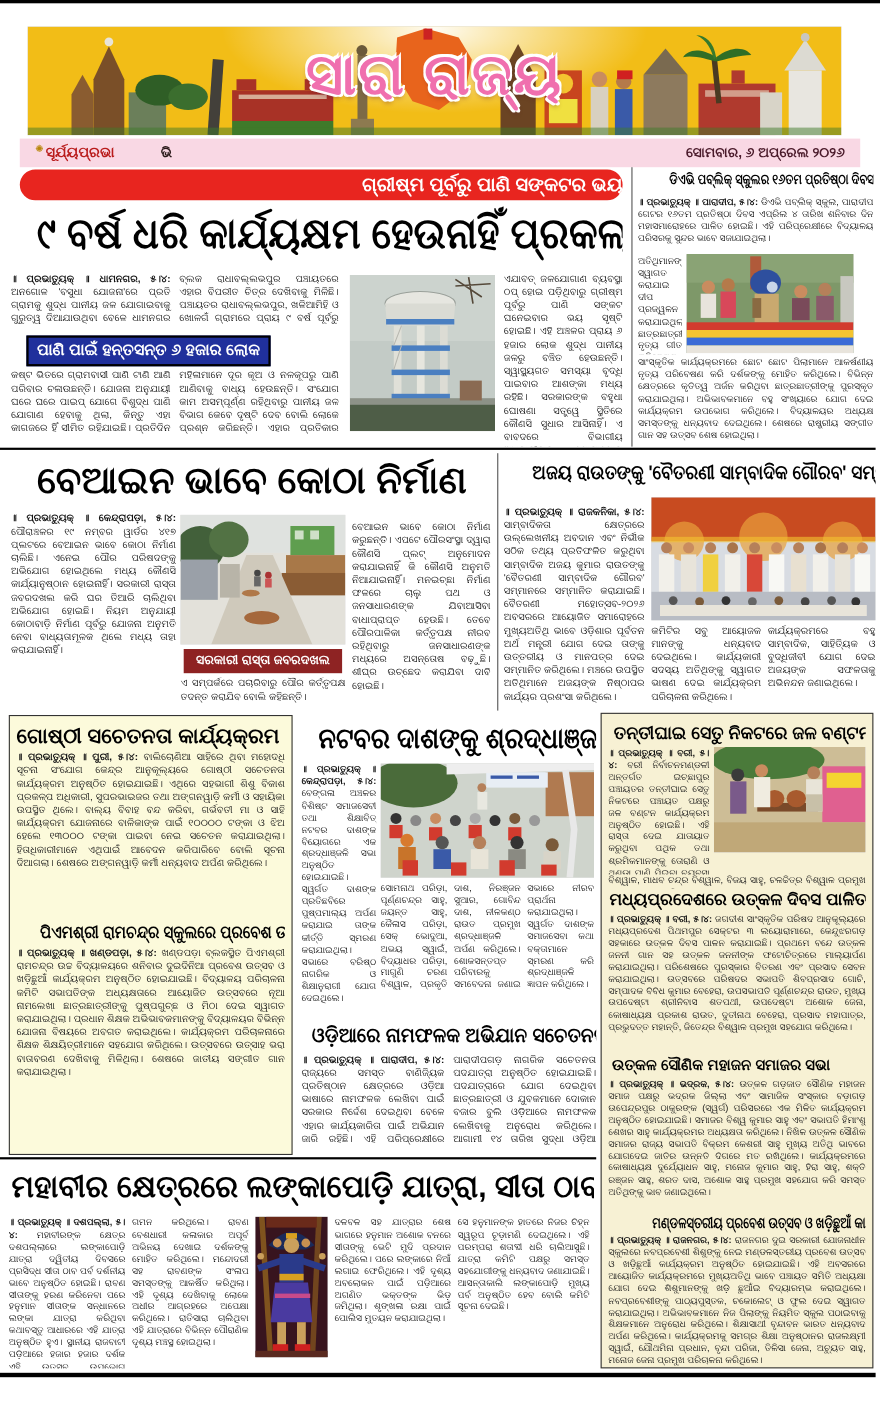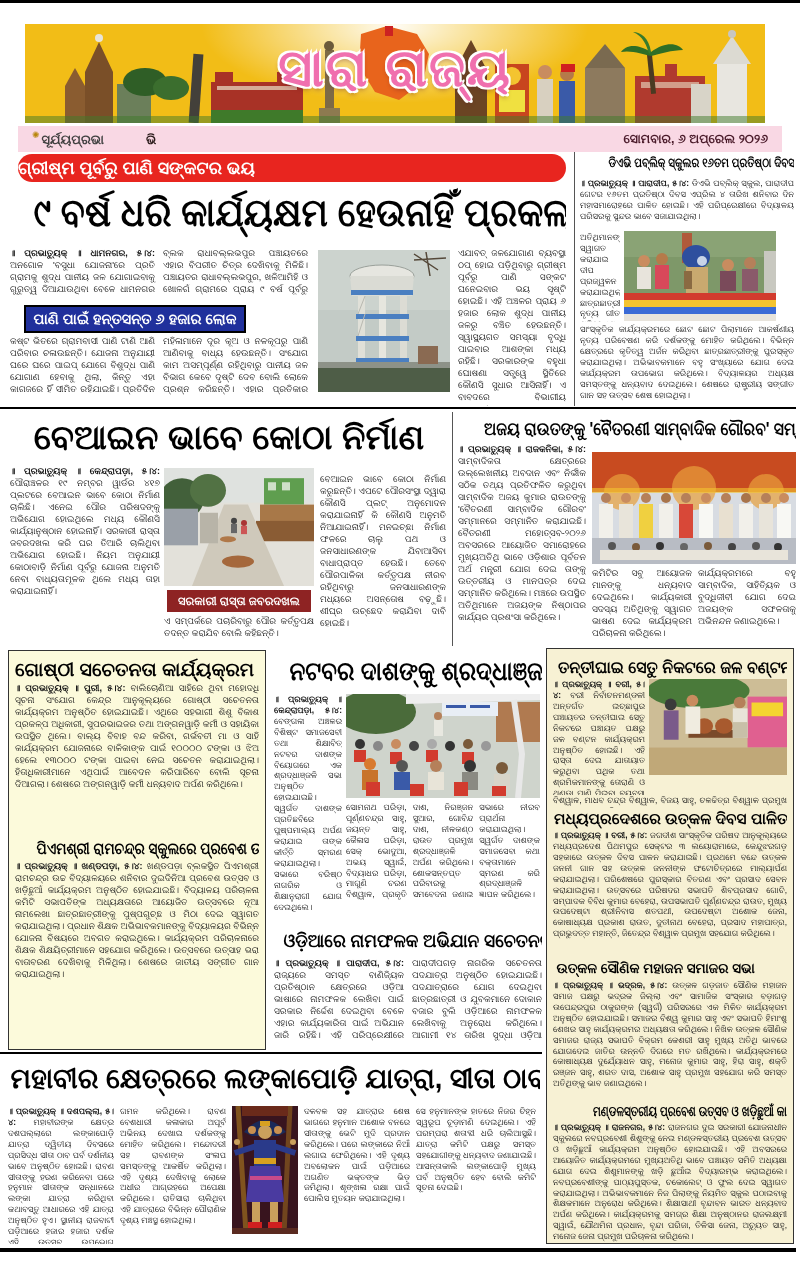--- a/index.html
+++ b/index.html
@@ -15,25 +15,25 @@
   .fit{display:inline-block;white-space:nowrap;}
   .ph{overflow:hidden;background:#ddd;}
   .ph svg{display:block;}
   .vrule{background:#555;width:1px;}
   .hrule{background:#000;}
   
   .topbar{background:#000;}
   .banner-title{font-size:52px;font-weight:bold;letter-spacing:2px;color:#f06fae;text-align:center;
      text-shadow:-2px -2px 0 #fff,2px -2px 0 #fff,-2px 2px 0 #fff,2px 2px 0 #fff,0 3px 5px rgba(90,20,40,.45);}
   .strip{background:#f9d8e4;display:flex;align-items:center;justify-content:space-between;padding:0 14px;box-sizing:border-box;}
-  .brand{font-weight:bold;font-size:13px;color:#404040;}
+  .brand{font-weight:bold;font-size:13px;color:#b91c1c;}
   .sun{font-size:9px;color:#b8860b;vertical-align:top;margin-right:2px;}
   .edition{font-weight:bold;font-size:13px;margin-left:42px;color:#2a1a1a;}
   .strip-date{font-weight:bold;font-size:12.5px;color:#4a1a2a;}
-  .kicker{background:#e8251f;color:#fff;font-weight:bold;font-size:17.5px;text-align:left;line-height:28px;border-radius:14px;}
+  .kicker{background:#e8251f;color:#fff;font-weight:bold;font-size:17.5px;text-align:right;line-height:28px;border-radius:14px;}
   .bluebox{background:#20309c;border:2px solid #000;color:#fff;font-weight:bold;font-size:14.5px;
            text-align:center;line-height:24px;}
   .capbox{background:#8e2323;color:#fff;font-weight:bold;font-size:11.5px;text-align:center;line-height:22px;}
   .ybox{background:#fcfadb;border:1px solid #333;box-sizing:border-box;padding:6px;}
   .rbox{background:#f7f1d4;border:1px solid #333;box-sizing:border-box;padding:6px;}
   .boxhead{font-weight:bold;text-align:left;overflow:hidden;white-space:nowrap;color:#000;}
 </style>
 </head>
 <body>
 
@@ -228,21 +228,21 @@
   </div>
   <div class="abs bt" style="left:320px;top:474px;width:126px;height:180px">
     <span>ବେଆଇନ ଭାବେ କୋଠା ନିର୍ମାଣ କରୁଛନ୍ତି। ଏପଟେ ପୌରସଂସ୍ଥା ଦ୍ୱାରା କୌଣସି ପ୍ଲଟ୍ ଅନୁମୋଦନ କରାଯାଇନାହିଁ କି କୌଣସି ଅନୁମତି ନିଆଯାଇନାହିଁ। ମନଇଚ୍ଛା ନିର୍ମାଣ ଫଳରେ ଚାଲୁ ପଥ ଓ ଜନସାଧାରଣଙ୍କ ଯିବାଆସିବା ବାଧାପ୍ରାପ୍ତ ହେଉଛି। ତେବେ ପୌରପାଳିକା କର୍ତ୍ତୃପକ୍ଷ ନୀରବ ରହିଥିବାରୁ ଜନସାଧାରଣଙ୍କ ମଧ୍ୟରେ ଅସନ୍ତୋଷ ବଢ଼ୁଛି। ଶୀଘ୍ର ଉଚ୍ଛେଦ କରାଯିବା ଦାବି ହୋଇଛି।</span>
   </div>
 
   <div class="abs vrule" style="left:452px;top:412px;height:234px"></div>
 
   <div class="abs hl" style="left:458px;top:414px;width:338px;height:30px;font-size:18px;line-height:30px">
     <span class="fit" style="transform: scaleX(0.866667); transform-origin: center center;">ଅଜୟ ରାଉତଙ୍କୁ 'ବୈତରଣୀ ସାମ୍ବାଦିକ ଗୌରବ' ସମ୍ମାନ</span>
   </div>
-  <div class="abs bt" style="left:458px;top:444px;width:128px;height:198px">
+  <div class="abs bt" style="left:458px;top:460px;width:128px;height:198px">
     <span class="dl">॥ ପ୍ରଭାତ୍ୟୁକ୍ ॥ ରାଜକନିକା, ୫।୪:</span>
     <span>ସାମ୍ବାଦିକତା କ୍ଷେତ୍ରରେ ଉଲ୍ଲେଖନୀୟ ଅବଦାନ ଏବଂ ନିର୍ଭୀକ ସଠିକ ତଥ୍ୟ ପ୍ରତିଫଳିତ କରୁଥିବା ସାମ୍ବାଦିକ ଅଜୟ କୁମାର ରାଉତଙ୍କୁ 'ବୈତରଣୀ ସାମ୍ବାଦିକ ଗୌରବ' ସମ୍ମାନରେ ସମ୍ମାନିତ କରାଯାଇଛି। ବୈତରଣୀ ମହୋତ୍ସବ-୨୦୨୬ ଅବସରରେ ଆୟୋଜିତ ସମାରୋହରେ ମୁଖ୍ୟଅତିଥି ଭାବେ ଓଡ଼ିଶାର ପୂର୍ବତନ ଅର୍ଥ ମନ୍ତ୍ରୀ ଯୋଗ ଦେଇ ତାଙ୍କୁ ଉତ୍ତରୀୟ ଓ ମାନପତ୍ର ଦେଇ ସମ୍ମାନିତ କରିଥିଲେ। ମଞ୍ଚରେ ଉପସ୍ଥିତ ଅତିଥିମାନେ ଅଜୟଙ୍କ ନିଷ୍ଠାପର କାର୍ଯ୍ୟର ପ୍ରଶଂସା କରିଥିଲେ।</span>
   </div>
   <div class="abs ph" style="left:592px;top:452px;width:204px;height:112px">
     <svg viewBox="0 0 204 112" width="204" height="112">
       <rect width="204" height="112" fill="#d8dce2"></rect>
       <rect width="204" height="40" fill="#c84b20"></rect>
       <circle cx="30" cy="40" r="18" fill="#e8a03c" opacity="0.7"></circle>
       <circle cx="102" cy="36" r="22" fill="#e8a03c" opacity="0.7"></circle>
       <circle cx="174" cy="40" r="18" fill="#e8a03c" opacity="0.7"></circle>

